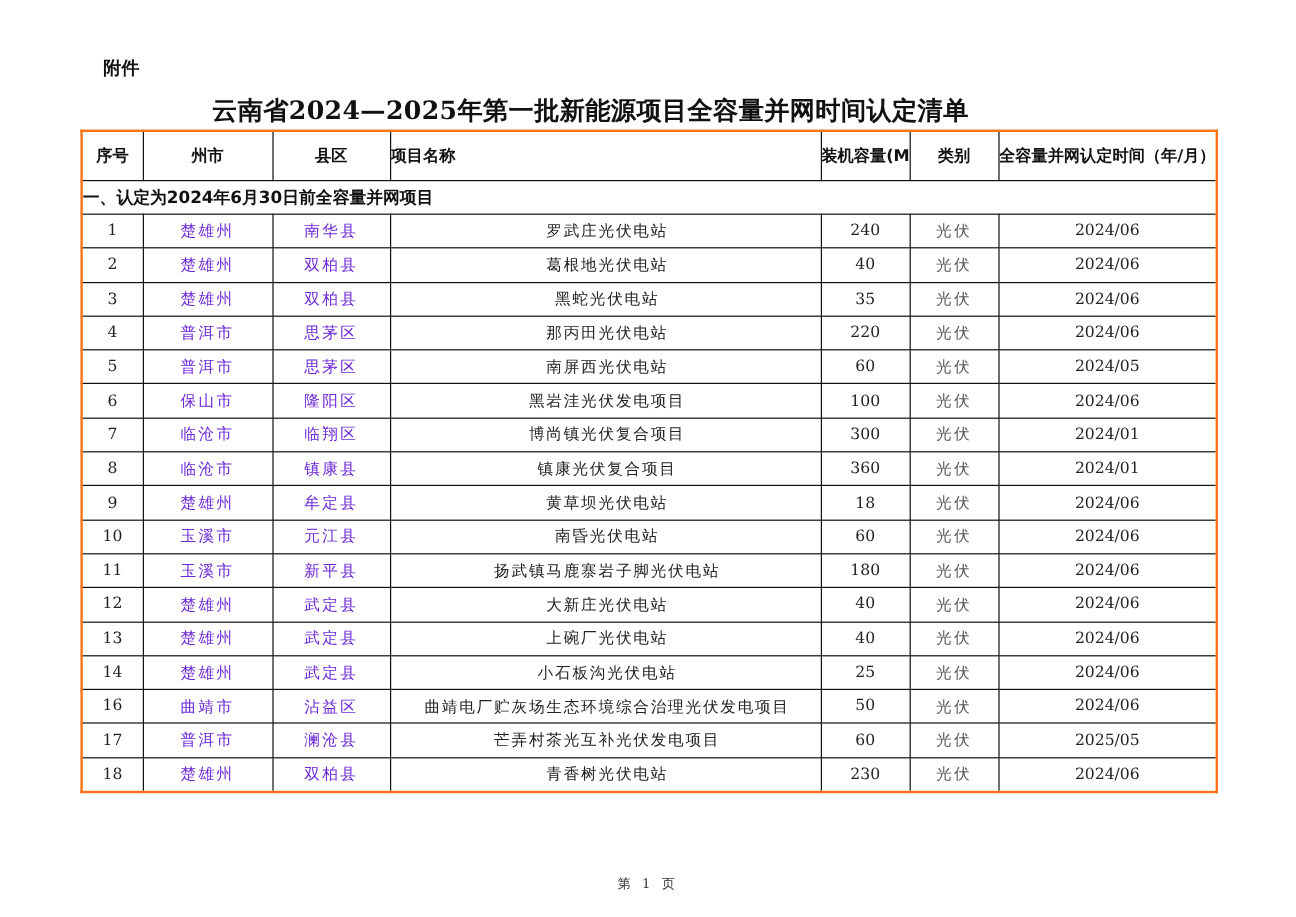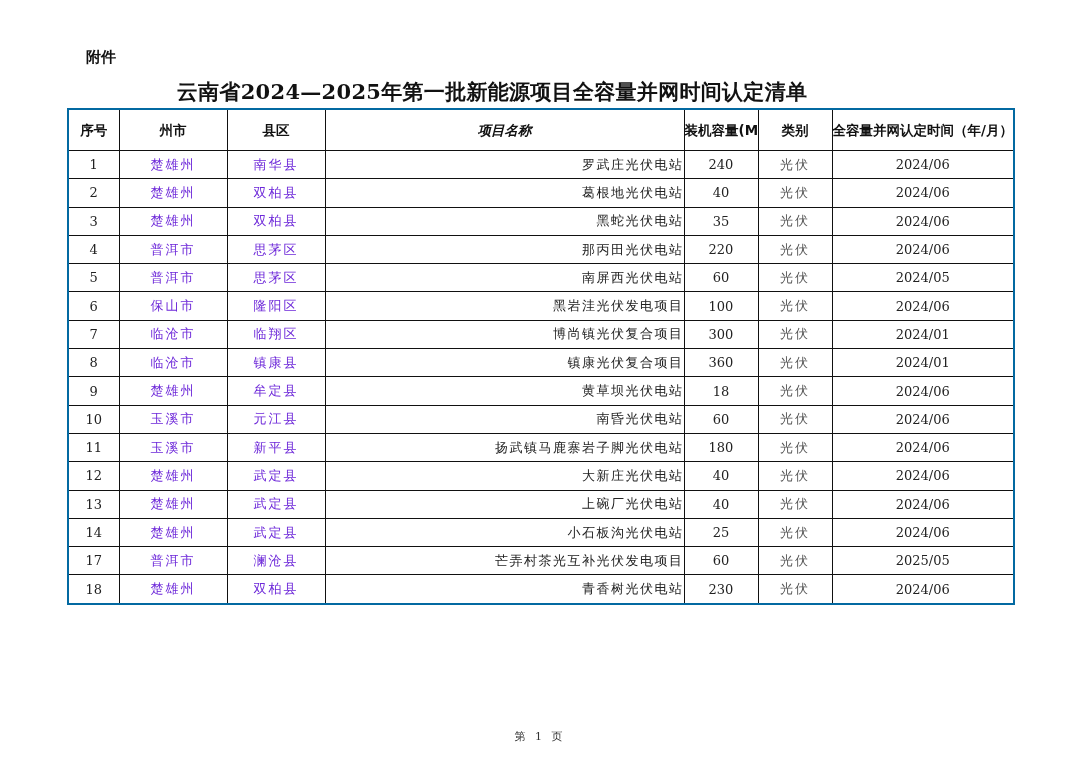--- a/index.html
+++ b/index.html
@@ -1,26 +1,26 @@
 <!DOCTYPE html>
 <html><head>
 <meta charset="utf-8">
 <style>
   html, body { margin:0; padding:0; background:#ffffff; }
   body { width:1080px; height:764px; position:relative; overflow:hidden; font-family:"DejaVu Serif","Liberation Serif",serif; color:#111; }
   .attach { position:absolute; left:68px; top:48px; font-family:"DejaVu Sans","Liberation Sans",sans-serif; font-weight:bold; font-size:15px;margin-left:18px; }
   .title { position:absolute; left:0; width:984px; top:78px; text-align:center; font-weight:bold; font-size:21px; letter-spacing:0.3px; font-family:"DejaVu Serif","Liberation Serif",serif; }
-  table.main { position:absolute; left:67px; top:108px; border-collapse:collapse; table-layout:fixed; width:946px; border:2px solid #0369a1; }
+  table.main { position:absolute; left:67px; top:108px; border-collapse:collapse; table-layout:fixed; width:946px; border:2px solid #f97316; }
   table.main td, table.main th { border:1.5px solid #111; padding:0; overflow:hidden; white-space:nowrap; }
   th { font-family:"DejaVu Sans","Liberation Sans",sans-serif; font-weight:bold; font-size:13.5px; height:40px; text-align:center; line-height:17px; }
-  th.left { text-align:center; padding-left:3px;font-style:italic; }
+  th.left { text-align:left; padding-left:3px; }
   th.wrap { white-space:normal; }
   .section td { font-family:"DejaVu Sans","Liberation Sans",sans-serif; font-weight:bold; font-size:14px; height:27px; text-align:left; padding-left:0; }
   tr.row td { height:27.3px; font-size:13px; text-align:center; color:#222; }
-  tr.row td.name { text-align:right; padding-left:3px; letter-spacing:1.5px; }
+  tr.row td.name { text-align:center; padding-left:3px; letter-spacing:1.5px; }
   tr.row td.cjk { letter-spacing:2px; color:#6d28d9; }
   tr.row td.type { color:#555; letter-spacing:2px; }
   .footer { position:absolute; left:0; width:1080px; top:729px; text-align:center; font-size:11px; color:#333; letter-spacing:3px; }
 </style>
 </head>
 <body>
 
 <div class="attach">附件</div>
 <div class="title">云南省2024—2025年第一批新能源项目全容量并网时间认定清单</div>
 
@@ -39,20 +39,23 @@
       <th>序号</th>
       <th>州市</th>
       <th>县区</th>
       <th class="left">项目名称</th>
       <th class="wrap">装机容量(MW)</th>
       <th>类别</th>
       <th class="wrap">全容量并网认定时间（年/月）</th>
     </tr>
   </thead>
   <tbody id="tbody">
+    <tr class="section">
+      <td colspan="7">一、认定为2024年6月30日前全容量并网项目</td>
+    </tr>
   <tr class="row">
         <td>1</td>
         <td class="cjk">楚雄州</td>
         <td class="cjk">南华县</td>
         <td class="name">罗武庄光伏电站</td>
         <td>240</td>
         <td class="type">光伏</td>
         <td>2024/06</td>
       </tr>
       <tr class="row">
@@ -166,20 +169,29 @@
       <tr class="row">
         <td>14</td>
         <td class="cjk">楚雄州</td>
         <td class="cjk">武定县</td>
         <td class="name">小石板沟光伏电站</td>
         <td>25</td>
         <td class="type">光伏</td>
         <td>2024/06</td>
       </tr>
       <tr class="row">
+        <td>16</td>
+        <td class="cjk">曲靖市</td>
+        <td class="cjk">沾益区</td>
+        <td class="name">曲靖电厂贮灰场生态环境综合治理光伏发电项目</td>
+        <td>50</td>
+        <td class="type">光伏</td>
+        <td>2024/06</td>
+      </tr>
+      <tr class="row">
         <td>17</td>
         <td class="cjk">普洱市</td>
         <td class="cjk">澜沧县</td>
         <td class="name">芒弄村茶光互补光伏发电项目</td>
         <td>60</td>
         <td class="type">光伏</td>
         <td>2025/05</td>
       </tr>
       <tr class="row">
         <td>18</td>

